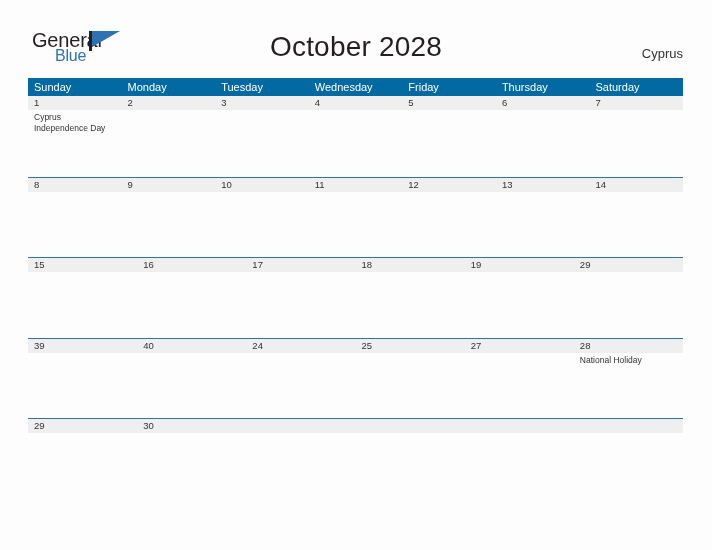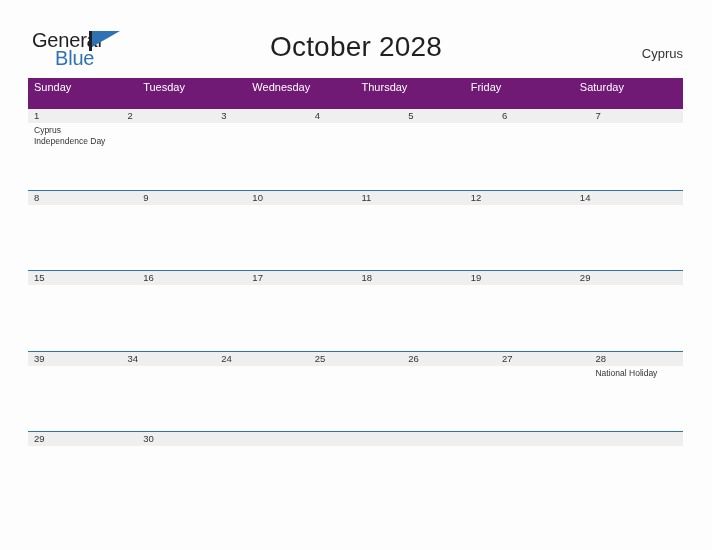--- a/index.html
+++ b/index.html
@@ -46,21 +46,21 @@
     top: 0;
     font-size: 20px;
     letter-spacing: -0.2px;
     color: #231f20;
     font-family: "Liberation Sans", sans-serif;
   }
   .logo-blue {
     position: absolute;
     left: 23px;
     top: 18px;
-    font-size: 20px;
+    font-size: 16px;
     letter-spacing: -0.2px;
     color: #2f72b4;
     font-family: "Liberation Sans", sans-serif;
   }
   .logo-bar {
     position: absolute;
     left: 57px;
     top: 2px;
     width: 3px;
     height: 20px;
@@ -102,22 +102,22 @@
   .calendar {
     position: absolute;
     left: 28px;
     top: 78px;
     width: 655px;
   }
 
   .weekdays {
     display: flex;
     width: 655px;
-    height: 31px;
-    background: #701a75;
+    height: 18px;
+    background: #0369a1;
   }
   .weekday {
     flex: 1 1 0;
     color: #ffffff;
     font-size: 11px;
     line-height: 18px;
     padding-left: 6px;
     box-sizing: border-box;
     font-family: "Liberation Sans", sans-serif;
   }
@@ -176,24 +176,25 @@
 
     <div class="title">October 2028</div>
 
     <div class="country">Cyprus</div>
 
   </div>
 
   <div class="calendar">
     <div class="weekdays">
         <div class="weekday">Sunday</div>
+        <div class="weekday">Monday</div>
         <div class="weekday">Tuesday</div>
         <div class="weekday">Wednesday</div>
+        <div class="weekday">Friday</div>
         <div class="weekday">Thursday</div>
-        <div class="weekday">Friday</div>
         <div class="weekday">Saturday</div>
       </div>
     <div class="weeks">
         <div class="week">
           <div class="day">
             <div class="day-number-band">1</div>
             <div class="day-events">
               <span class="event">Cyprus</span>
               <span class="event">Independence Day</span>
             </div>
@@ -227,20 +228,23 @@
           <div class="day">
             <div class="day-number-band">10</div>
           </div>
           <div class="day">
             <div class="day-number-band">11</div>
           </div>
           <div class="day">
             <div class="day-number-band">12</div>
           </div>
           <div class="day">
+            <div class="day-number-band">13</div>
+          </div>
+          <div class="day">
             <div class="day-number-band">14</div>
           </div>
         </div>
         <div class="week">
           <div class="day">
             <div class="day-number-band">15</div>
           </div>
           <div class="day">
             <div class="day-number-band">16</div>
           </div>
@@ -255,30 +259,27 @@
           </div>
           <div class="day">
             <div class="day-number-band">29</div>
           </div>
         </div>
         <div class="week">
           <div class="day">
             <div class="day-number-band">39</div>
           </div>
           <div class="day">
-            <div class="day-number-band">34</div>
+            <div class="day-number-band">40</div>
           </div>
           <div class="day">
             <div class="day-number-band">24</div>
           </div>
           <div class="day">
             <div class="day-number-band">25</div>
-          </div>
-          <div class="day">
-            <div class="day-number-band">26</div>
           </div>
           <div class="day">
             <div class="day-number-band">27</div>
           </div>
           <div class="day">
             <div class="day-number-band">28</div>
             <div class="day-events">
               <span class="event">National Holiday</span>
             </div>
           </div>

